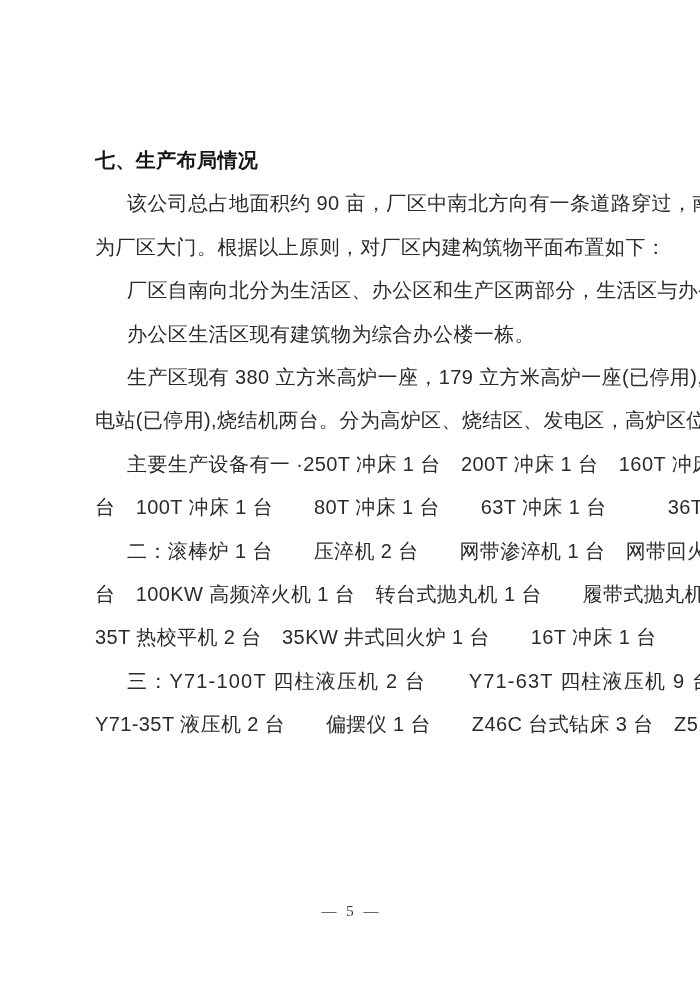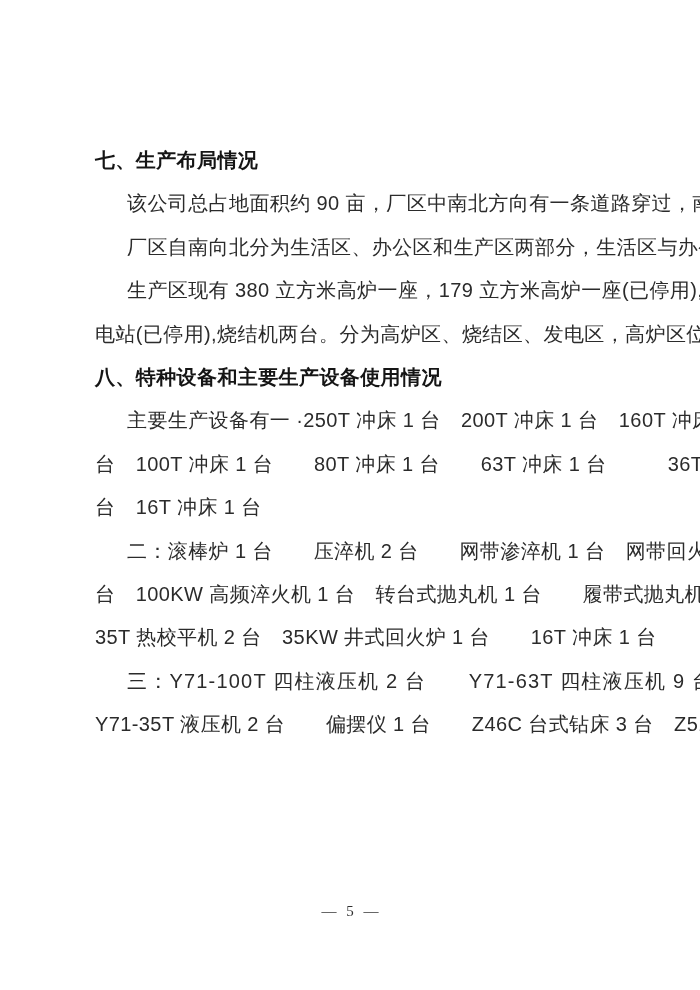--- a/index.html
+++ b/index.html
@@ -53,27 +53,27 @@
     word-spacing: 6px;
   }
 </style>
 </head>
 <body>
 
 <div class="page">
   <div class="content" id="doc-lines">
       <div class="doc-line heading">七、生产布局情况</div>
       <div class="doc-line indent">该公司总占地面积约 90 亩，厂区中南北方向有一条道路穿过，南头</div>
+      <div class="doc-line flush">为厂区大门。根据以上原则，对厂区内建构筑物平面布置如下：</div>
       <div class="doc-line indent">厂区自南向北分为生活区、办公区和生产区两部分，生活区与办公</div>
+      <div class="doc-line indent">办公区生活区现有建筑物为综合办公楼一栋。</div>
       <div class="doc-line indent">生产区现有 380 立方米高炉一座，179 立方米高炉一座(已停用),发</div>
       <div class="doc-line flush">电站(已停用),烧结机两台。分为高炉区、烧结区、发电区，高炉区位于</div>
-      <div class="doc-line heading">八、特种设备和主要生产设备使用情况</div>
       <div class="doc-line indent">主要生产设备有一 ·250T 冲床 1 台　200T 冲床 1 台　160T 冲床 1</div>
       <div class="doc-line flush">台　100T 冲床 1 台　　80T 冲床 1 台　　63T 冲床 1 台　　　36T 冲床 3</div>
-      <div class="doc-line flush">台　16T 冲床 1 台</div>
       <div class="doc-line indent">二：滚棒炉 1 台　　压淬机 2 台　　网带渗淬机 1 台　网带回火炉 1</div>
       <div class="doc-line flush">台　100KW 高频淬火机 1 台　转台式抛丸机 1 台　　履带式抛丸机 1 台</div>
       <div class="doc-line flush">35T 热校平机 2 台　35KW 井式回火炉 1 台　　16T 冲床 1 台</div>
       <div class="doc-line indent spread">三：Y71-100T 四柱液压机 2 台　　Y71-63T 四柱液压机 9 台</div>
       <div class="doc-line flush">Y71-35T 液压机 2 台　　偏摆仪 1 台　　Z46C 台式钻床 3 台　Z512-2</div>
     </div>
   <div class="footer">— 5 —</div>
 </div>
 
 </body></html>

